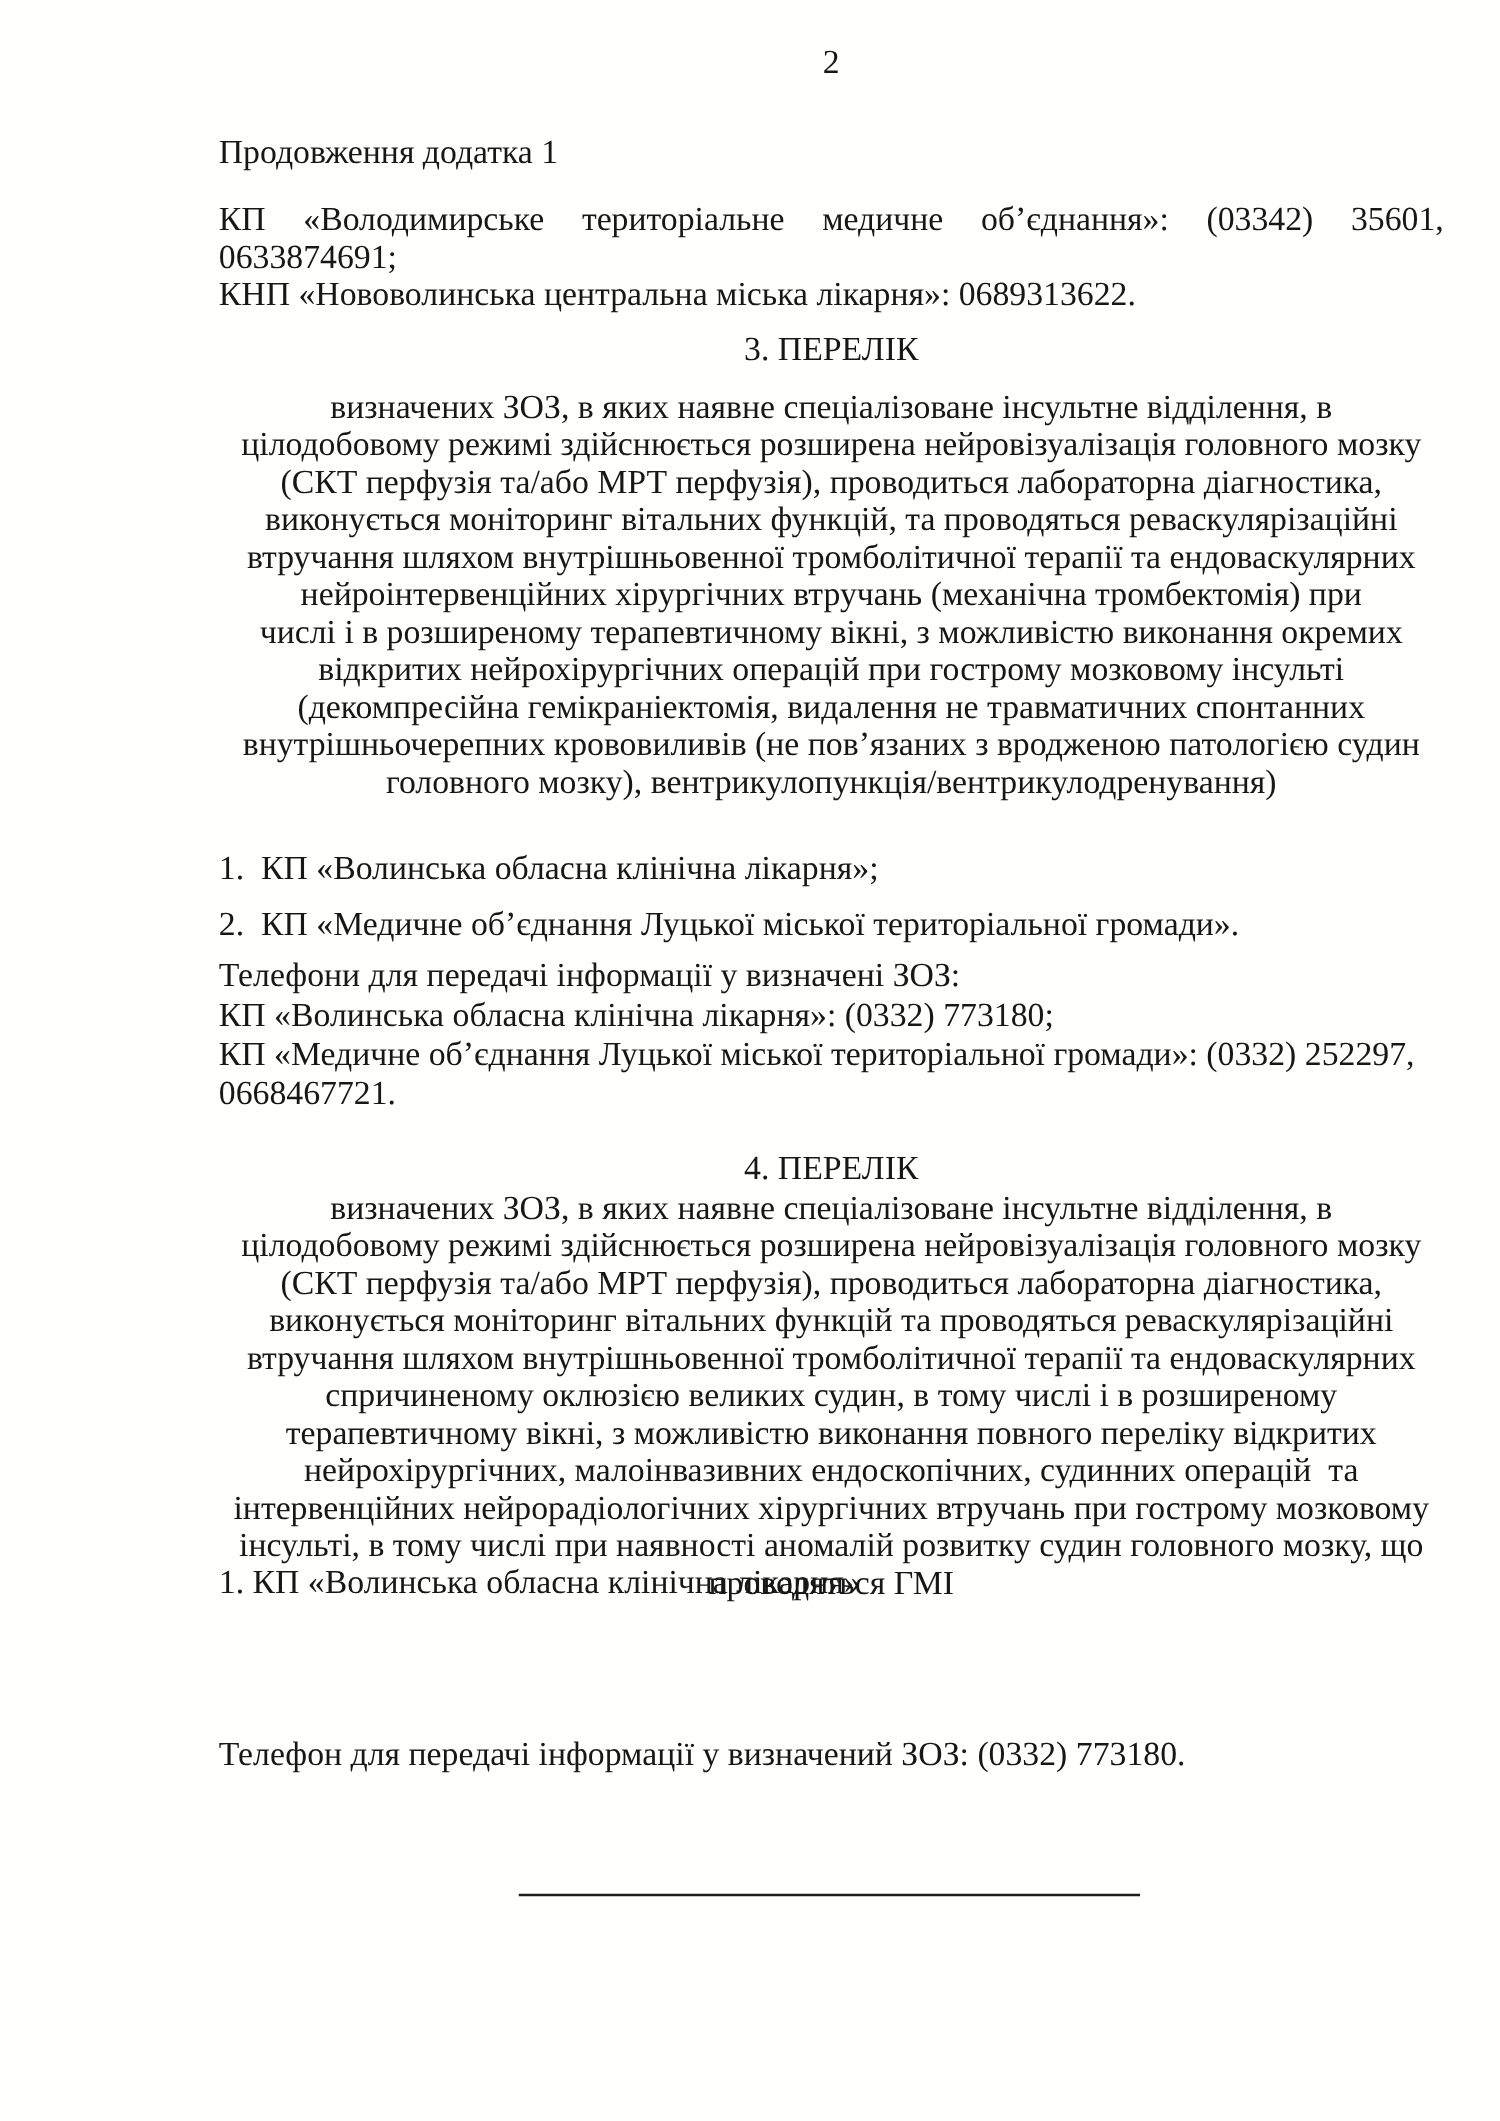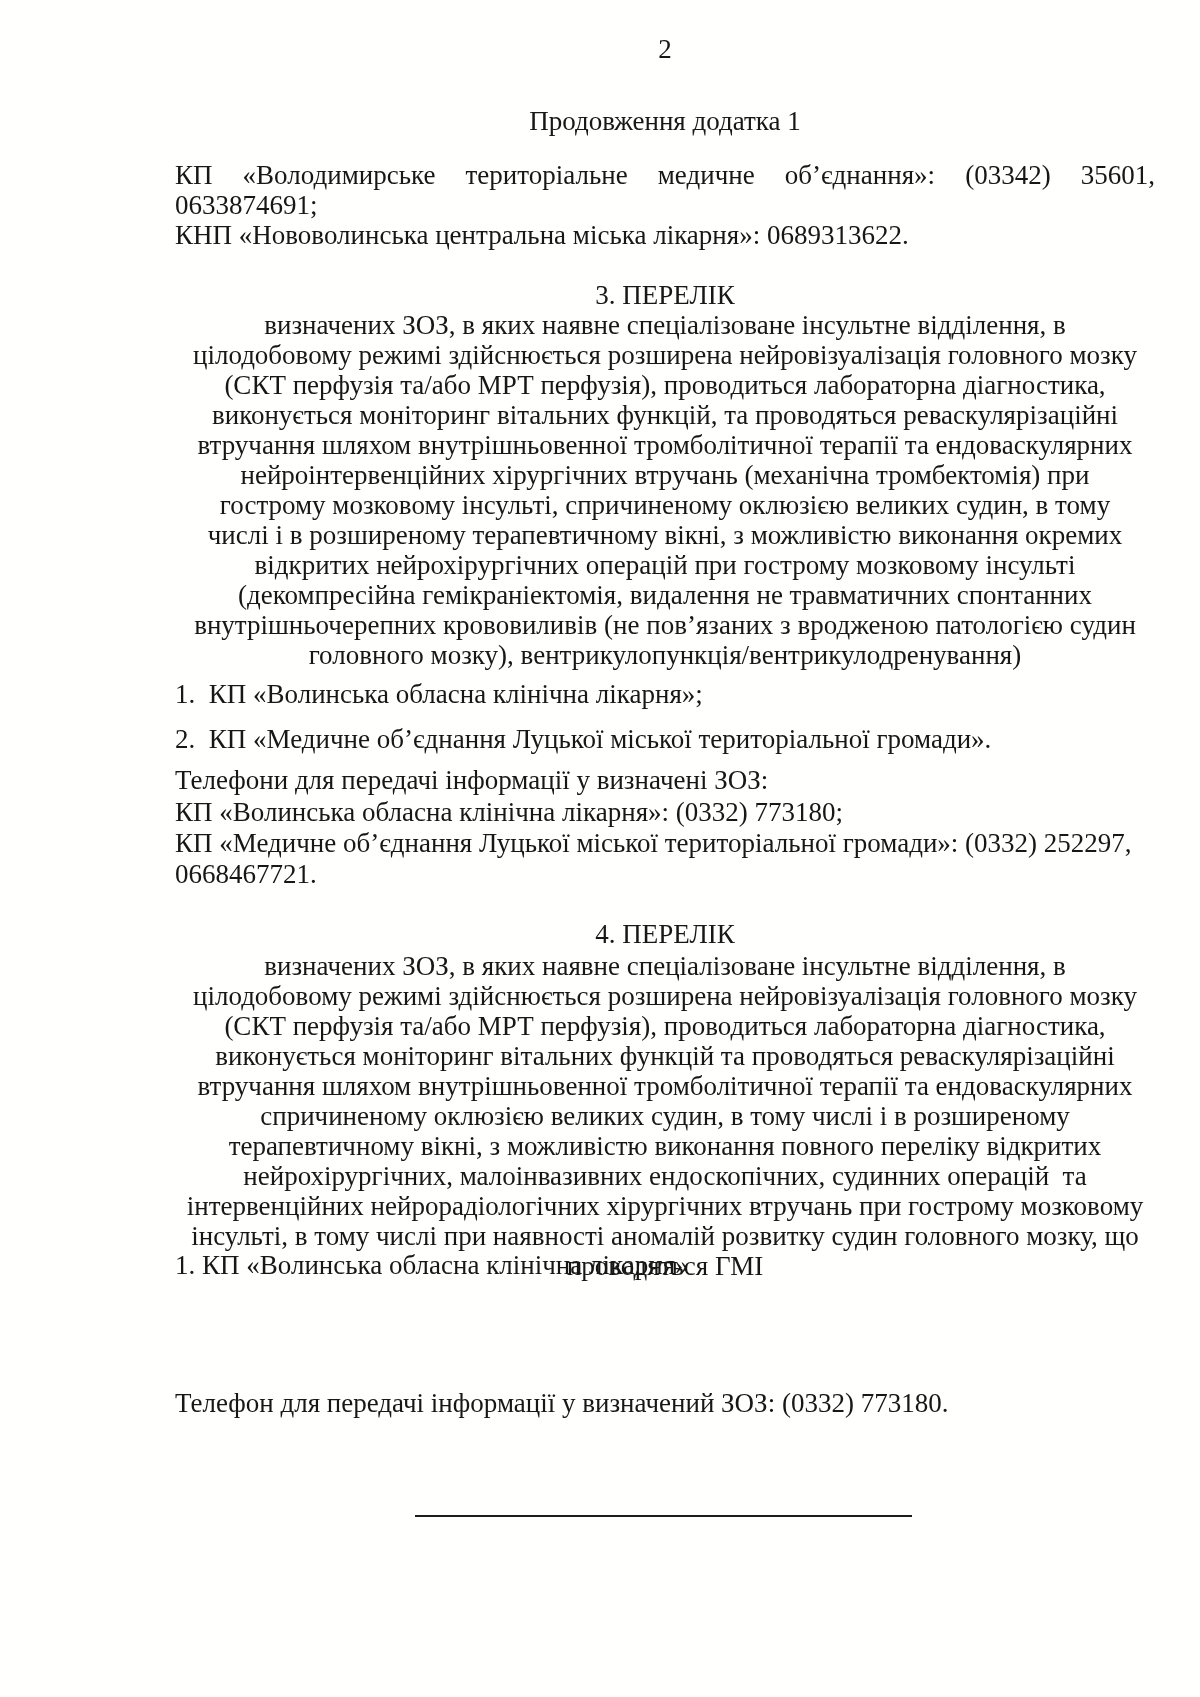--- a/index.html
+++ b/index.html
@@ -18,21 +18,21 @@
     line-height: 30px;
     color: #171717;
     -webkit-font-smoothing: antialiased;
   }
   .abs {
     position: absolute;
     left: 175px;
     width: 980px;
   }
   .center  { text-align: center; }
-  .rightal { text-align: center; font-family: Liberation Serif, serif; }
+  .rightal { text-align: left; font-family: Liberation Serif, serif; }
   .pre     { white-space: pre-wrap; }
   .stretch {
     text-align: justify;
     text-align-last: justify;
   }
   .lh31 { line-height: 31px; }
   .item-gap { margin-bottom: 15px; }
   .u {
     text-underline-offset: 4px;
     text-decoration-thickness: 2px;
@@ -54,30 +54,29 @@
   <div class="abs center" style="top:34px">2</div>
 
   <div class="abs rightal" style="top:106px">Продовження додатка 1</div>
 
   <div class="abs" style="top:160px">
     <div class="stretch">КП «Володимирське територіальне медичне об’єднання»: (03342) 35601,</div>
     <div>0633874691;</div>
     <div>КНП «Нововолинська центральна міська лікарня»: 0689313622.</div>
   </div>
 
-  <div class="abs center" style="top:280px">3. ПЕРЕЛІК</div>
+  <div class="abs center" style="top:264px">3. ПЕРЕЛІК</div>
 
   <div class="abs center" style="top:310px">
     <div class="pre">визначених ЗОЗ, в яких наявне спеціалізоване інсультне відділення, в</div>
     <div class="pre">цілодобовому режимі здійснюється розширена нейровізуалізація головного мозку</div>
     <div class="pre">(СКТ перфузія та/або МРТ перфузія), проводиться лабораторна діагностика,</div>
     <div class="pre">виконується моніторинг вітальних функцій, та проводяться реваскулярізаційні</div>
     <div class="pre">втручання шляхом внутрішньовенної тромболітичної терапії та ендоваскулярних</div>
     <div class="pre">нейроінтервенційних хірургічних втручань (механічна тромбектомія) при</div>
-    <div class="pre">гострому мозковому інсульті, спричиненому оклюзією великих судин, в тому</div>
     <div class="pre">числі і в розширеному терапевтичному вікні, з можливістю виконання окремих</div>
     <div class="pre">відкритих нейрохірургічних операцій при гострому мозковому інсульті</div>
     <div class="pre">(декомпресійна гемікраніектомія, видалення не травматичних спонтанних</div>
     <div class="pre">внутрішньочерепних крововиливів (не пов’язаних з вродженою патологією судин</div>
     <div class="pre">головного мозку), вентрикулопункція/вентрикулодренування)</div>
   </div>
 
   <div class="abs" style="top:679px">
     <div class="pre item-gap">1.  КП «Волинська обласна клінічна лікарня»;</div>
     <div class="pre">2.  КП «Медичне об’єднання Луцької міської територіальної громади».</div>

